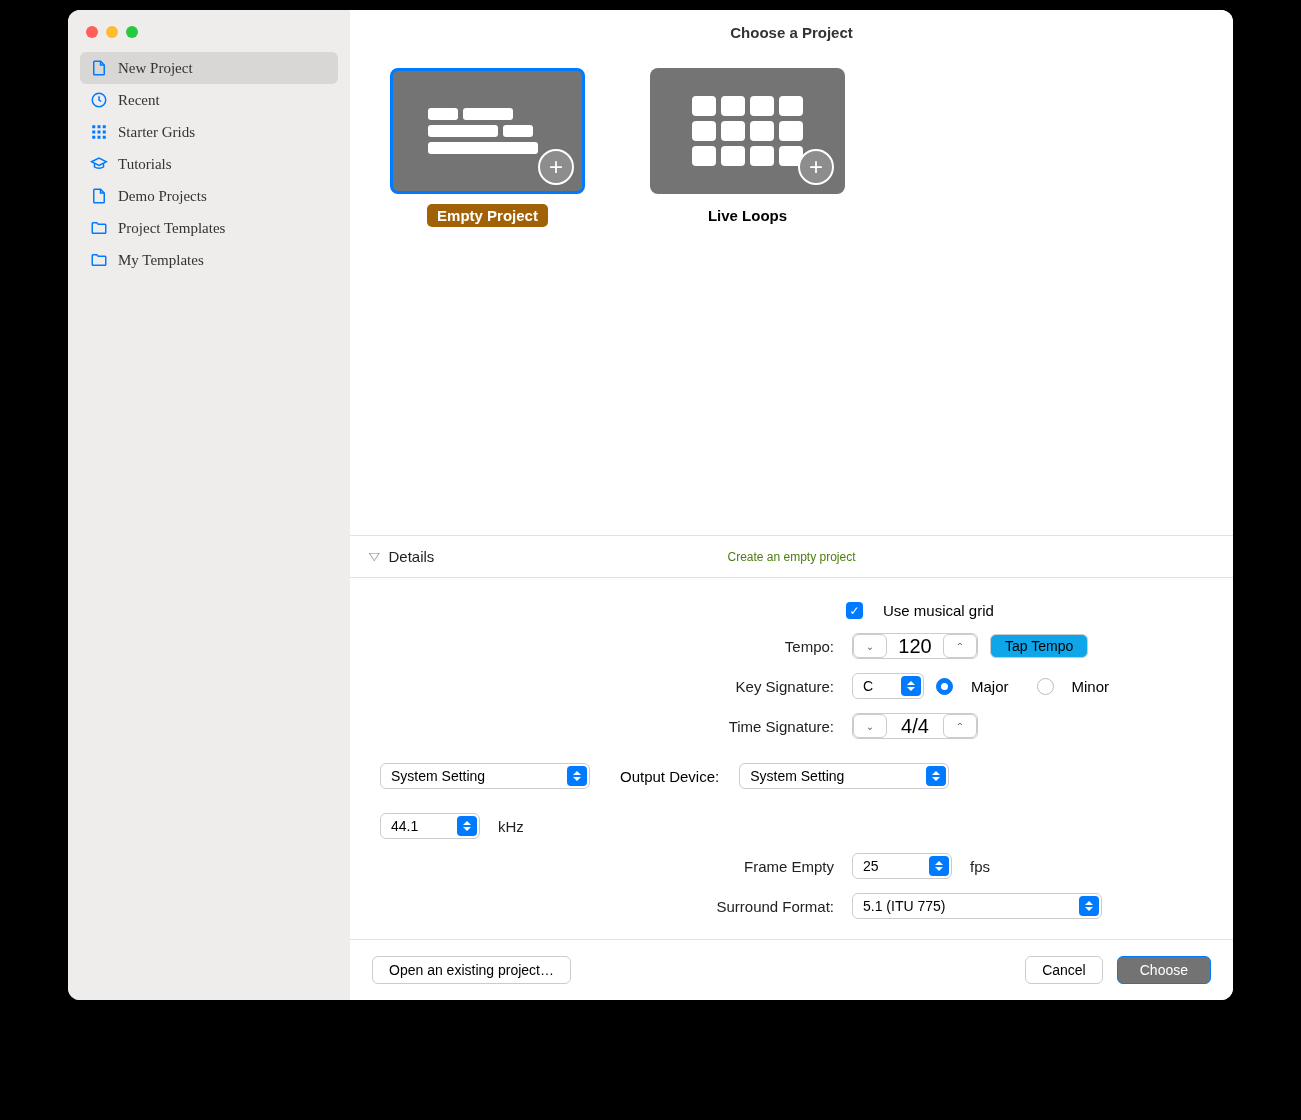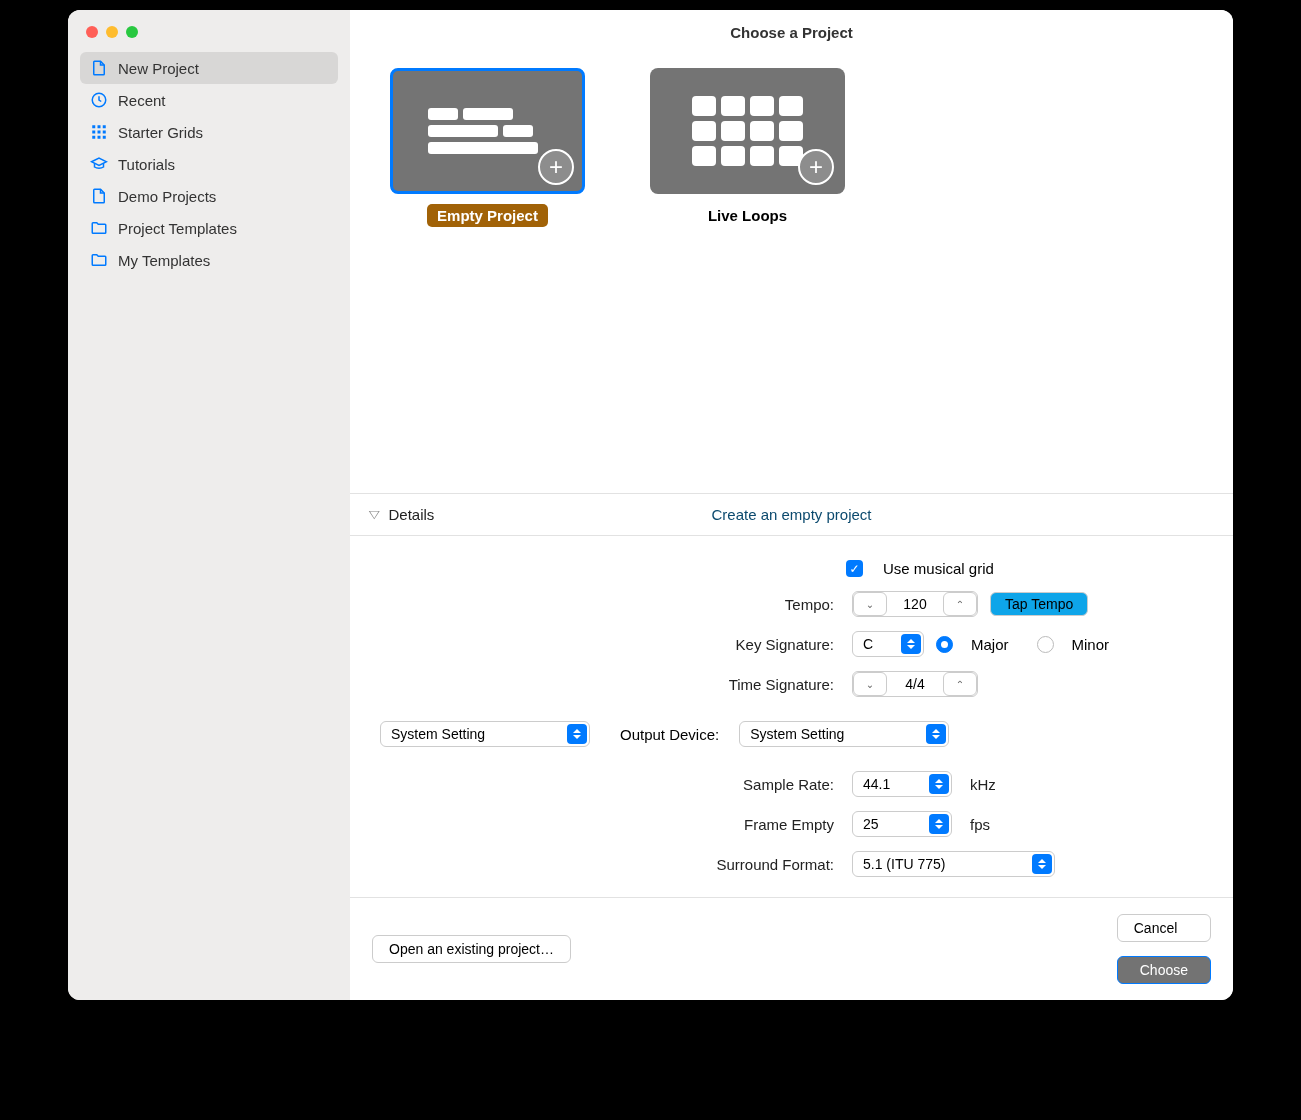--- a/index.html
+++ b/index.html
@@ -19,20 +19,21 @@
   overflow: hidden;
   display: flex;
   box-shadow: 0 10px 40px rgba(0,0,0,.3);
   position: relative;
 }
 .sidebar {
   width: 282px;
   background: #eeedec;
   display: flex;
   flex-direction: column;
+  font-family: Liberation Serif, serif;
 }
 .traffic {
   display: flex;
   gap: 8px;
   padding: 16px 16px 10px 18px;
 }
 .traffic span {
   width: 12px; height: 12px; border-radius: 50%;
 }
 .tl-red { background:#ff5f57;}
@@ -85,31 +86,31 @@
 .tw-s{width:30px}.tw-m{width:50px}.tw-l{width:70px}.tw-f{width:110px}
 .thumb-grid { display:grid; grid-template-columns:repeat(4,24px); grid-template-rows:repeat(3,20px); gap:5px;}
 .thumb-grid span{ background:#fff; border-radius:4px;}
 
 .details-bar {
   border-top:1px solid #e2e2e2; border-bottom:1px solid #e2e2e2;
   padding:12px 20px; display:flex; align-items:center; position:relative;
 }
 .disc { color:#888; margin-right:10px; font-size:11px; cursor:default; transform:scaleX(1.3);}
 .details-label { font-size:15px; color:#222;}
-.details-sub { position:absolute; left:50%; transform:translateX(-50%); color:#0c4a6e; font-size:15px;}
+.details-sub { position:absolute; left:50%; transform:translateX(-50%); color:#4d7c0f; font-size:12px;}
 
 .settings { padding:24px 30px 20px; display:flex; flex-direction:column; gap:14px; }
 .row { display:flex; align-items:center; gap:12px; }
 .labelcol { width:460px; text-align:right; font-size:15px; color:#222; padding-right:6px;}
 .ck { width:17px; height:17px; border-radius:4px; background:#007aff; display:inline-flex; align-items:center; justify-content:center; color:#fff; font-size:12px; margin-left:466px;}
 .ck-label{ font-size:15px; margin-left:8px;text-align:right;}
 
 .stepper { display:flex; border:1px solid #ccc; border-radius:6px; height:26px; background:#fff;}
 .stepper .btn{ width:22px; display:flex; align-items:center; justify-content:center; color:#666; font-size:10px; cursor:default;}
-.stepper .val{ width:56px; display:flex; align-items:center; justify-content:center; font-size:14px;text-align:center;}
+.stepper .val{ width:56px; display:flex; align-items:center; justify-content:center; font-size:20px;text-align:center;}
 .btn-pill{ border:1px solid #ccc; border-radius:6px; padding:3px 14px; font-size:14px; background:#0ea5e9;}
 
 .select { border:1px solid #ccc; border-radius:6px; height:26px; display:flex; align-items:center; background:#fff; position:relative; padding:0 26px 0 10px; font-size:14px;}
 .select .caret{ position:absolute; right:2px; top:2px; bottom:2px; width:20px; background:#007aff; border-radius:4px; display:flex; flex-direction:column; align-items:center; justify-content:center; color:#fff;}
 .select .caret::before{content:"";border-left:4px solid transparent;border-right:4px solid transparent;border-bottom:4px solid #fff;margin-bottom:2px;}
 .select .caret::after{content:"";border-left:4px solid transparent;border-right:4px solid transparent;border-top:4px solid #fff;}
 
 .radio { width:17px; height:17px; border-radius:50%; border:1px solid #bbb; display:inline-flex; align-items:center; justify-content:center;}
 .radio.checked{ border-color:#007aff; background:#007aff;}
 .radio.checked::after{content:"";width:7px;height:7px;border-radius:50%;background:#fff;}
@@ -117,21 +118,21 @@
 
 .unit { font-size:15px; color:#222; margin-left:6px;}
 .secondlabel { font-size:15px; margin:0 8px 0 18px;}
 
 .footer {
   border-top:1px solid #e2e2e2; padding:16px 22px;
   display:flex; align-items:center; justify-content:space-between;
 }
 .btn { border:1px solid #ccc; border-radius:6px; padding:5px 16px; font-size:14px; background:#fff;}
 .btn.primary{ background:#737373; color:#fff; border-color:#007aff; padding:5px 22px; font-weight:500;}
-.foot-right{ display:flex; gap:14px;flex-direction:column;}
+.foot-right{ display:flex; gap:14px;}
 </style>
 </head>
 <body>
 
 <div class="window">
 
   <div class="sidebar">
     <div class="traffic">
       <span class="tl-red"></span>
       <span class="tl-yel"></span>
@@ -304,40 +305,39 @@
           <span class="caret"></span>
         </div>
         <span class="secondlabel">Output Device:</span>
         <div class="select" style="width:210px">
           <span>System Setting</span>
           <span class="caret"></span>
         </div>
       </div>
 
       <div class="row" style="margin-top:10px">
-        <span class="labelcol">Sample Rate:</span>
         <div class="select" style="width:100px">
           <span>44.1</span>
           <span class="caret"></span>
         </div>
         <span class="unit">kHz</span>
       </div>
 
       <div class="row">
         <span class="labelcol">Frame Empty</span>
         <div class="select" style="width:100px">
           <span>25</span>
           <span class="caret"></span>
         </div>
         <span class="unit">fps</span>
       </div>
 
       <div class="row">
         <span class="labelcol">Surround Format:</span>
-        <div class="select" style="width:203px">
+        <div class="select" style="width:250px">
           <span>5.1 (ITU 775)</span>
           <span class="caret"></span>
         </div>
       </div>
 
     </div>
 
     <div class="footer">
       <span class="btn">Open an existing project…</span>
       <div class="foot-right">

